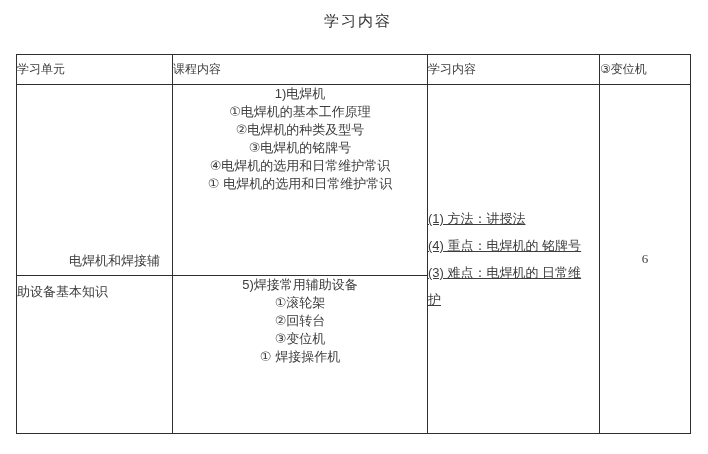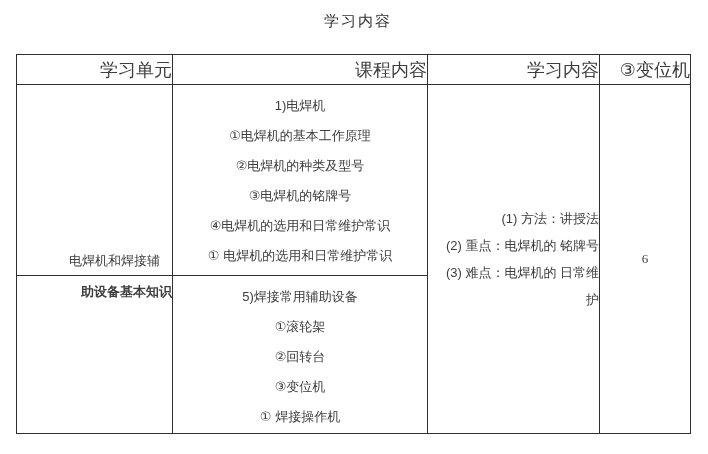--- a/index.html
+++ b/index.html
@@ -41,63 +41,62 @@
   .col-unit    { width: 156px; }
   .col-content { width: 255px; }
   .col-suggest { width: 172px; }
   .col-hours   { width: 91px;  }
 
   tr.header-row { height: 30px; }
   tr.body-row-1 { height: 191px; }
   tr.body-row-2 { height: 158px; }
 
   .doc-table th {
-    text-align: right;
+    text-align: left;
     vertical-align: middle;
-    font-size: 18px;
+    font-size: 12px;
   }
   td.unit-top {
     text-align: center;
     vertical-align: bottom;
     padding-left: 40px;
   }
   td.unit-top .unit-text { padding-bottom: 5px; }
   td.unit-bottom {
-    text-align: right;
+    text-align: left;
     vertical-align: top;
-    font-weight: bold;
   }
   td.unit-bottom .unit-text { padding-top: 7px; }
 
   td.content-cell { vertical-align: top; }
   .content-list {
     display: flex;
     flex-direction: column;
     justify-content: space-around;
     height: 100%;
     width: 100%;
   }
   .content-line {
     flex: 1 1 auto;
     display: flex;
     align-items: center;
     justify-content: center;
     text-align: center;
     white-space: pre;
-    margin-top: 12px;
   }
 
   td.suggest-cell {
     vertical-align: middle;
     text-align: center;
   }
   .suggest-line {
     line-height: 27px;
-    text-align: right;
+    text-align: left;
     white-space: pre;
+    text-decoration: underline;
   }
 
   td.hours-cell {
     text-align: center;
     vertical-align: middle;
     font-family: "Liberation Serif", serif;
     font-size: 13px;
   }
 </style>
 </head>
@@ -129,21 +128,21 @@
             <div class="content-line">①电焊机的基本工作原理</div>
             <div class="content-line">②电焊机的种类及型号</div>
             <div class="content-line">③电焊机的铭牌号</div>
             <div class="content-line">④电焊机的选用和日常维护常识</div>
             <div class="content-line">① 电焊机的选用和日常维护常识</div>
           </div>
       </td>
       <td class="suggest-cell" rowspan="2">
         <div>
             <div class="suggest-line">(1) 方法：讲授法</div>
-            <div class="suggest-line">(2) 重点：电焊机的 铭牌号</div>
+            <div class="suggest-line">(4) 重点：电焊机的 铭牌号</div>
             <div class="suggest-line">(3) 难点：电焊机的 日常维</div>
             <div class="suggest-line">护</div>
           </div>
       </td>
       <td class="hours-cell" rowspan="2">
         <span>6</span>
       </td>
     </tr>
     <tr class="body-row-2">
       <td class="unit-bottom">

